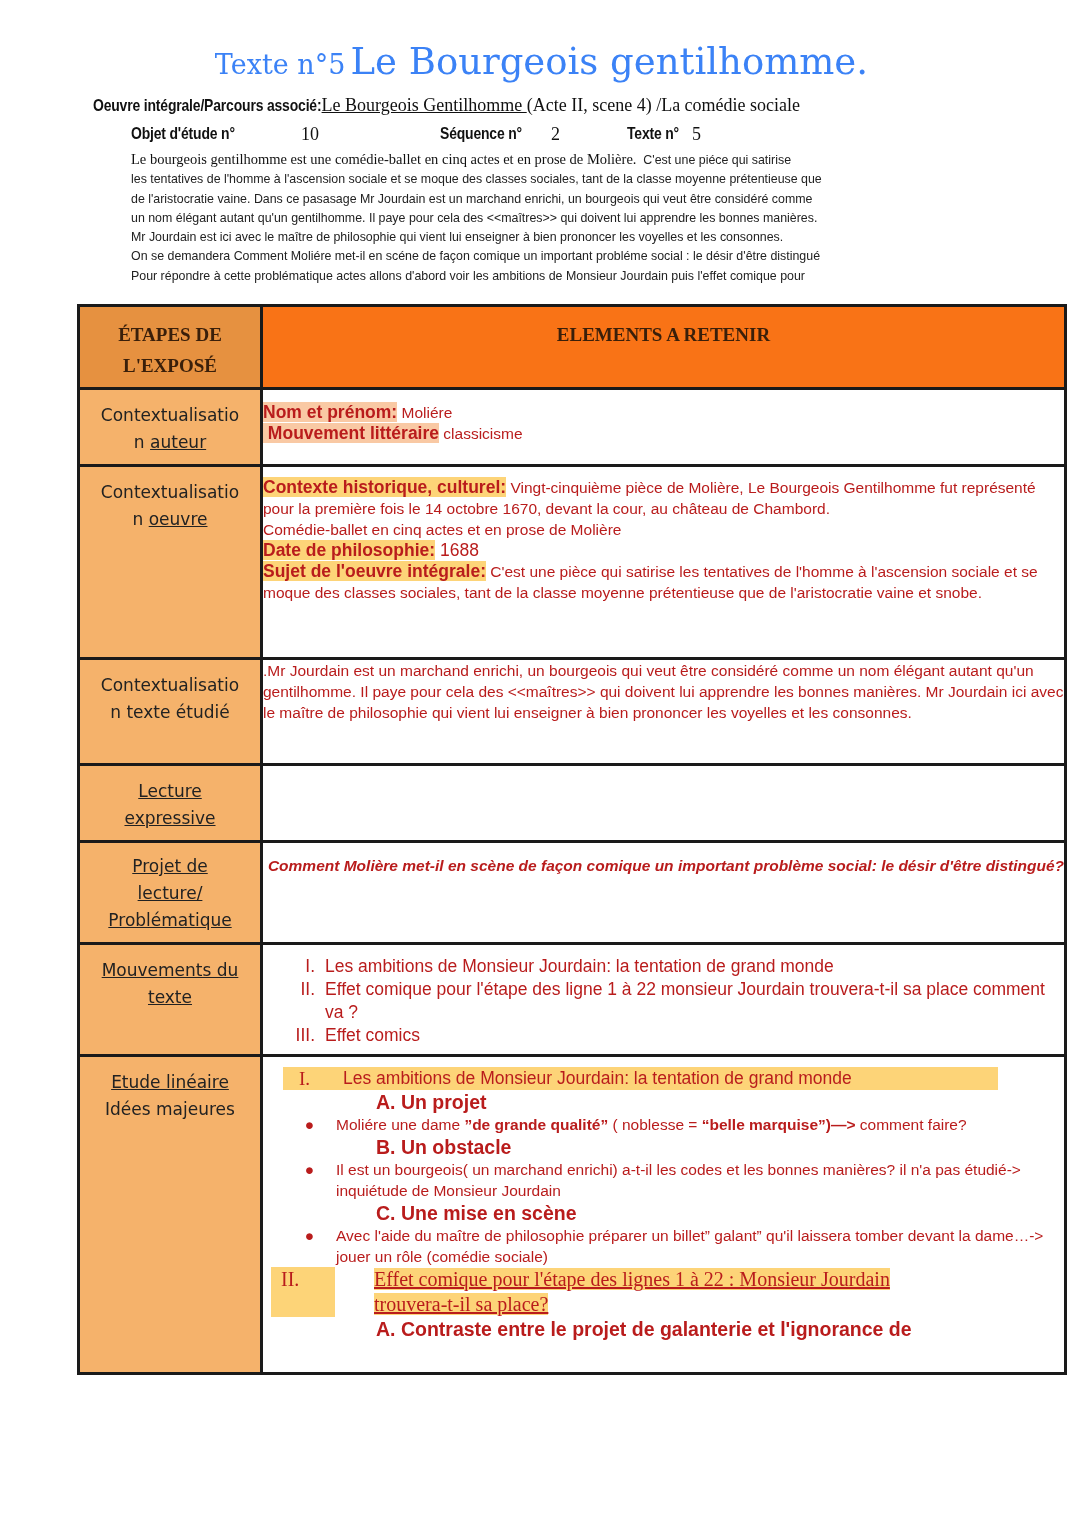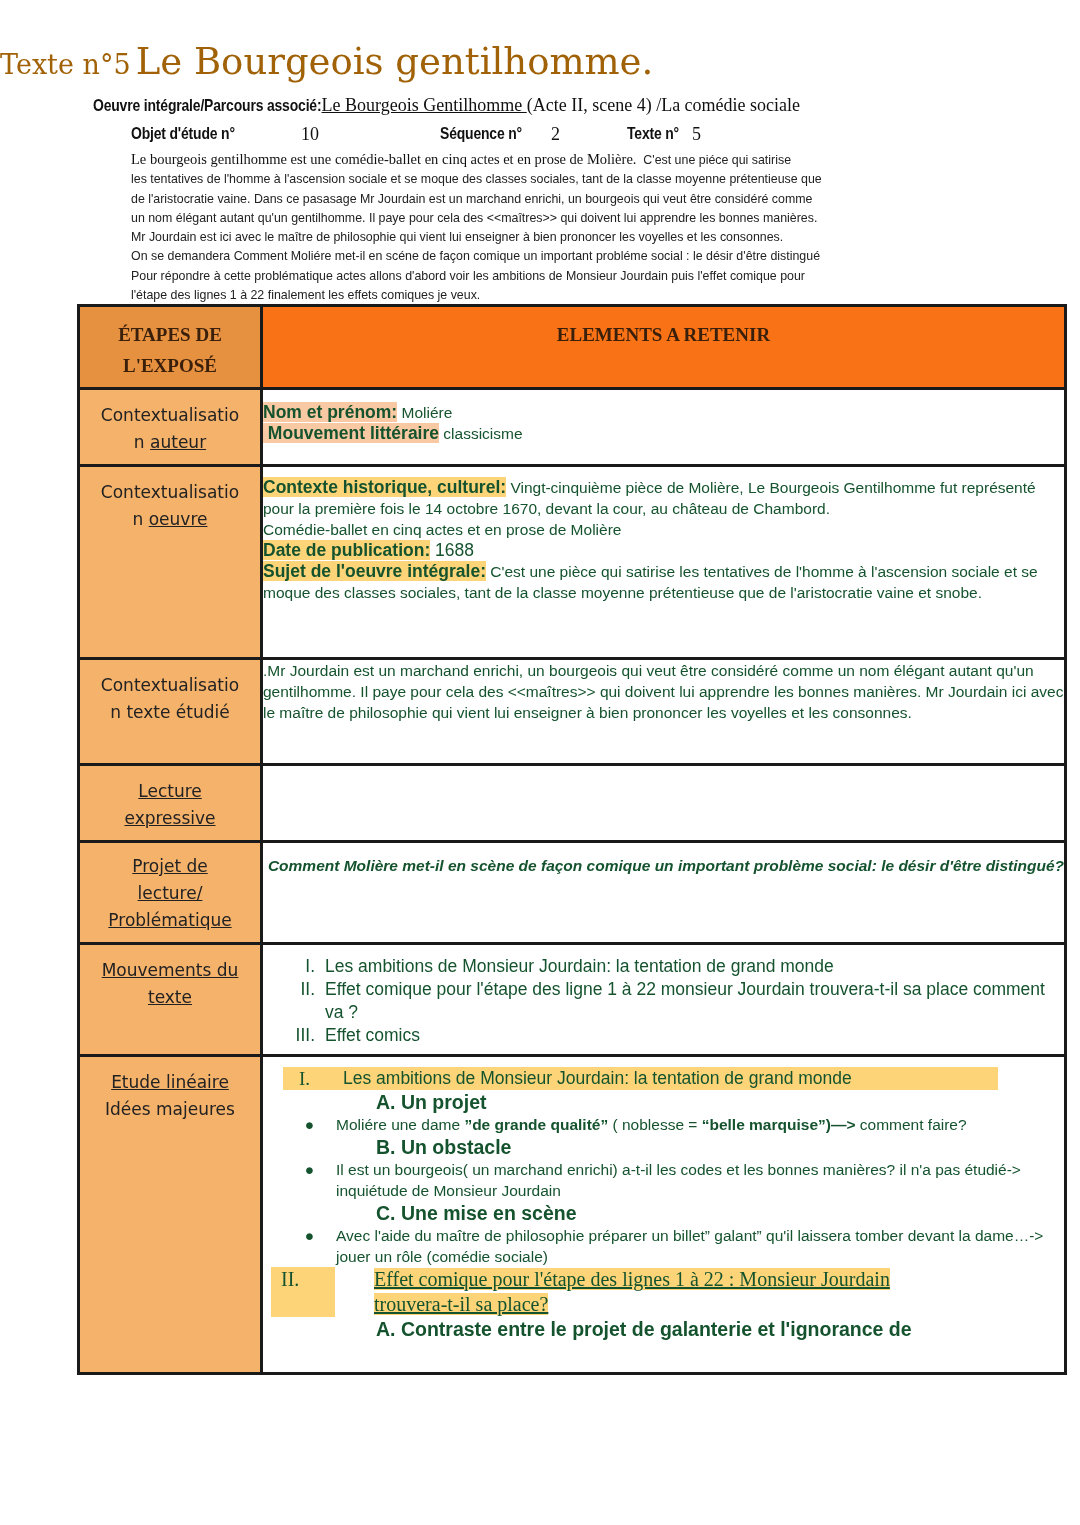--- a/index.html
+++ b/index.html
@@ -1,18 +1,18 @@
 <!DOCTYPE html>
 <html><head>
 <meta charset="utf-8">
 <style>
   html, body { margin: 0; padding: 0; background: #ffffff; }
   body { width: 1080px; height: 1525px; position: relative; overflow: hidden; color: #111; }
-  .title { position: absolute; top: 40px; left: 0; width: 868px; text-align: left;
-           font-family: "DejaVu Serif", serif; color: #a16207; }
+  .title { position: absolute; top: 40px; left: 0; width: 868px; text-align: right;
+           font-family: "DejaVu Serif", serif; color: #3b82f6; }
   .title .small { font-size: 27px; }
   .title .big { font-size: 37px; }
   .meta1 { position: absolute; top: 95px; left: 93px; font-size: 18px; white-space: nowrap; }
   .cond { font-family: "Liberation Sans", sans-serif; font-weight: bold; font-size: 17px;
           transform: scaleX(0.82); transform-origin: left center; display: inline-block; letter-spacing: -0.2px; }
   .serif { font-family: "Liberation Serif", serif; font-size: 18px; }
   .u { text-decoration: underline; }
   .meta2 { position: absolute; top: 124px; left: 131px; height: 22px; width: 800px; }
   .meta2 > span { position: absolute; top: 0; white-space: nowrap; }
   .intro { position: absolute; top: 150px; left: 131px; width: 830px;
@@ -22,21 +22,21 @@
 
   table.main { position: absolute; top: 304px; left: 77px; width: 990px; border-collapse: collapse; }
   table.main td { border: 3px solid #1a1a1a; vertical-align: top; padding: 0; }
   td.lab { width: 172px; background: #F5B26B; text-align: center;
            font-family: "DejaVu Sans", sans-serif; font-size: 17px; line-height: 27px; color: #222;
            padding: 12px 4px 6px 4px !important; }
   tr.head td { background: #f97316; font-family: "Liberation Serif", serif; font-weight: bold;
                color: #3a1f0a; font-size: 19px; line-height: 31px; }
   tr.head td.lab { background: #E69140; font-family: "Liberation Serif", serif; font-size: 19px; color: #3a1f0a; padding: 12px 4px 6px 4px !important; }
   tr.head td.content { text-align: center; padding: 12px 0 0 0; }
-  td.content { font-family: "Liberation Sans", sans-serif; font-size: 15.5px; line-height: 21px; padding: 10px 8px 8px 8px; color: #14532d; }
+  td.content { font-family: "Liberation Sans", sans-serif; font-size: 15.5px; line-height: 21px; padding: 10px 8px 8px 8px; color: #b91c1c; }
   .hl-peach { background: #F9C9A4; font-weight: bold; font-size: 17.5px; }
   .hl-yellow { background: #FDD478; font-weight: bold; font-size: 17.5px; }
   .script { font-family: "DejaVu Serif", serif; font-style: italic; font-weight: bold; color: #cc1a1a;
             text-align: right; font-size: 19px; line-height: 38px; padding-top: 12px !important; }
   ol.roman { margin: 0; padding: 0; list-style: none; font-size: 17.5px; line-height: 23px; }
   ol.roman li { display: flex; }
   ol.roman .num { width: 62px; text-align: right; padding-right: 10px; box-sizing: border-box; flex-shrink: 0; }
   .etude .lvl1 { display: flex; font-size: 17.5px; line-height: 23px; }
   .etude .lvl1 .num { width: 56px; padding-left: 12px; box-sizing: border-box; flex-shrink: 0; font-family: "Liberation Serif", serif; font-size: 19px; }
   .etude .lvl1.hy { background: #FDD478; width: 715px; margin-left: 12px; }
@@ -71,21 +71,20 @@
 </div>
 
 <div class="intro">
   <div><span class="lead">Le bourgeois gentilhomme est une comédie-ballet en cinq actes et en prose de Molière.</span><span style="white-space:pre">  C'est une piéce qui satirise</span></div>
   <div>les tentatives de l'homme à l'ascension sociale et se moque des classes sociales, tant de la classe moyenne prétentieuse que</div>
   <div>de l'aristocratie vaine. Dans ce pasasage  Mr Jourdain est un marchand enrichi, un bourgeois qui veut être considéré comme</div>
   <div>un nom élégant autant qu'un gentilhomme. Il paye pour cela des &lt;&lt;maîtres&gt;&gt; qui doivent lui apprendre les bonnes manières.</div>
   <div>Mr Jourdain est  ici avec le maître de philosophie qui vient lui enseigner à bien prononcer les voyelles et les consonnes.</div>
   <div>On se demandera Comment Moliére met-il en scéne de façon comique un important probléme social : le désir d'être distingué</div>
   <div>Pour répondre à cette problématique actes allons d'abord voir les ambitions de Monsieur Jourdain puis l'effet comique pour</div>
-  <div>l'étape des lignes 1 à 22 finalement les effets comiques je veux.</div>
 </div>
 
 <table class="main">
   <tbody>
       <tr class="head" style="height:82px">
     <td class="lab">
       <div>ÉTAPES DE</div>
       <div>L'EXPOSÉ</div>
     </td>
     <td class="content">ELEMENTS A RETENIR</td>
@@ -103,21 +102,21 @@
   </tr>
 
   <tr style="height:193px">
     <td class="lab">
       <div>Contextualisatio</div>
       <div><span>n </span><span class="u">oeuvre</span></div>
     </td>
     <td class="content" style="padding-top:10px">
       <div><span class="hl-yellow">Contexte historique, culturel:</span><span> Vingt-cinquième pièce de Molière, Le Bourgeois Gentilhomme fut représenté pour la première fois le 14 octobre 1670, devant la cour, au château de Chambord.</span></div>
       <div>Comédie-ballet en cinq actes et en prose de Molière</div>
-      <div><span class="hl-yellow">Date de publication:</span><span style="font-size:17.5px"> 1688</span></div>
+      <div><span class="hl-yellow">Date de philosophie:</span><span style="font-size:17.5px"> 1688</span></div>
       <div><span class="hl-yellow">Sujet de l'oeuvre intégrale:</span><span> C'est une pièce qui satirise les tentatives de l'homme à l'ascension sociale et se moque des classes sociales, tant de la classe moyenne prétentieuse que de l'aristocratie vaine et snobe.</span></div>
     </td>
   </tr>
 
   <tr style="height:106px">
     <td class="lab">
       <div>Contextualisatio</div>
       <div>n texte étudié</div>
     </td>
     <td class="content">.Mr Jourdain est un marchand enrichi, un bourgeois qui veut être considéré comme un nom élégant autant qu'un gentilhomme. Il paye pour cela des &lt;&lt;maîtres&gt;&gt; qui doivent lui apprendre les bonnes manières. Mr Jourdain ici avec le maître de philosophie qui vient lui enseigner à bien prononcer les voyelles et les consonnes.</td>

